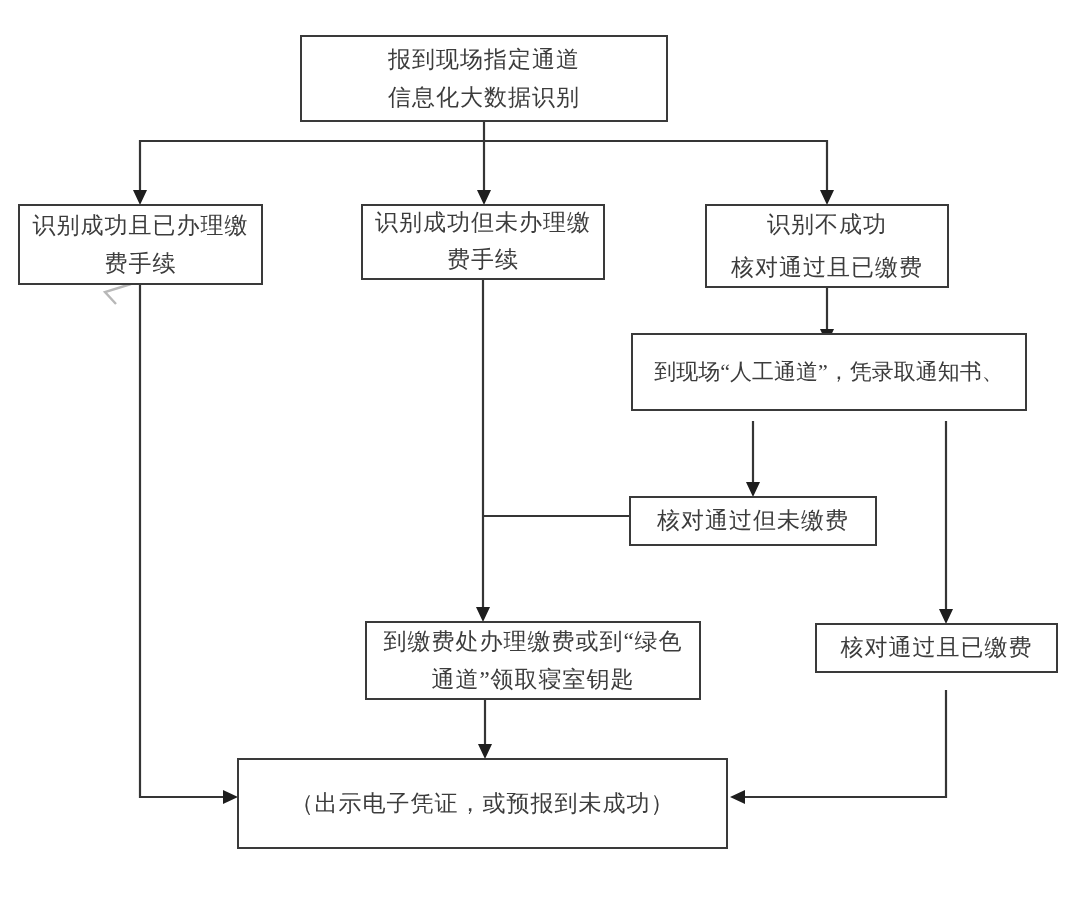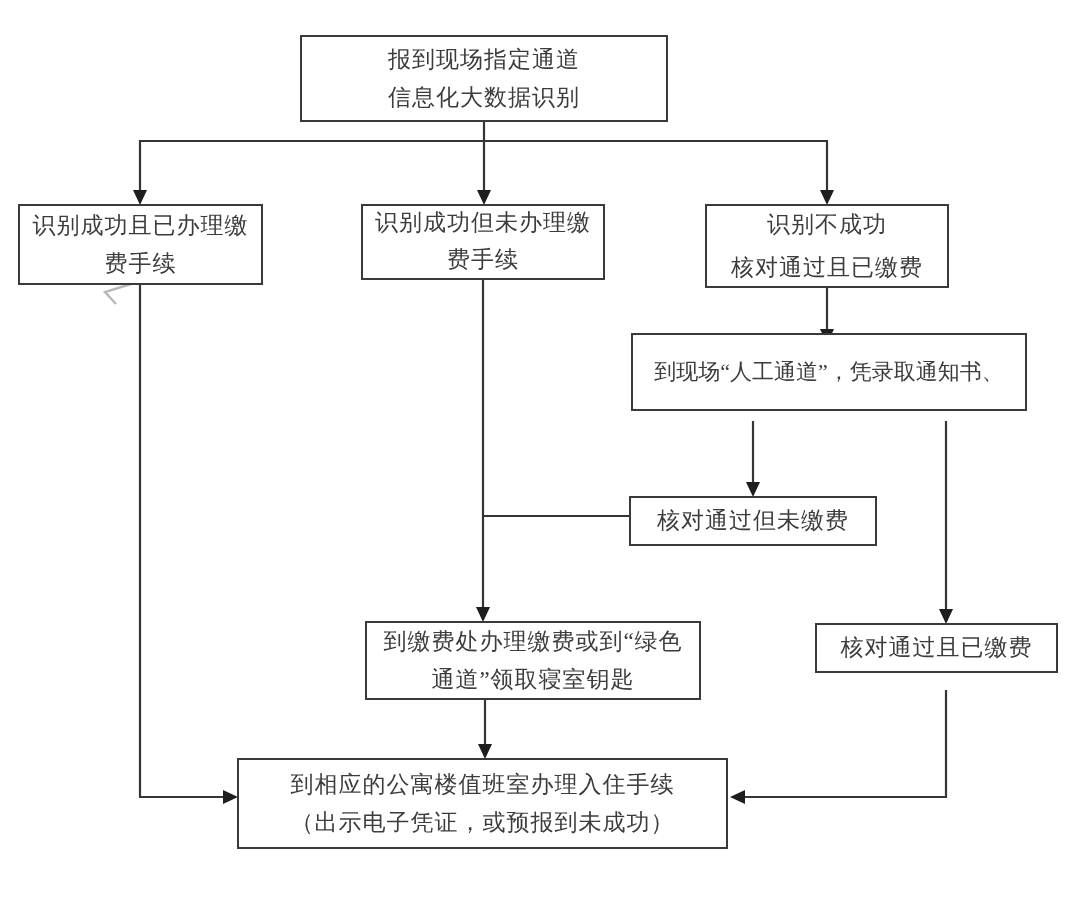--- a/index.html
+++ b/index.html
@@ -124,17 +124,16 @@
   <div class="node" id="node-pay-office">
     <span>到缴费处办理缴费或到“绿色</span>
     <span>通道”领取寝室钥匙</span>
   </div>
 
   <div class="node" id="node-verified-paid">
     <span>核对通过且已缴费</span>
   </div>
 
   <div class="node" id="node-checkin">
-    <span>到相应的公寓楼值班室办理入住手续</span>
     <span>（出示电子凭证，或预报到未成功）</span>
   </div>
 
 </div>
 
 </body></html>

